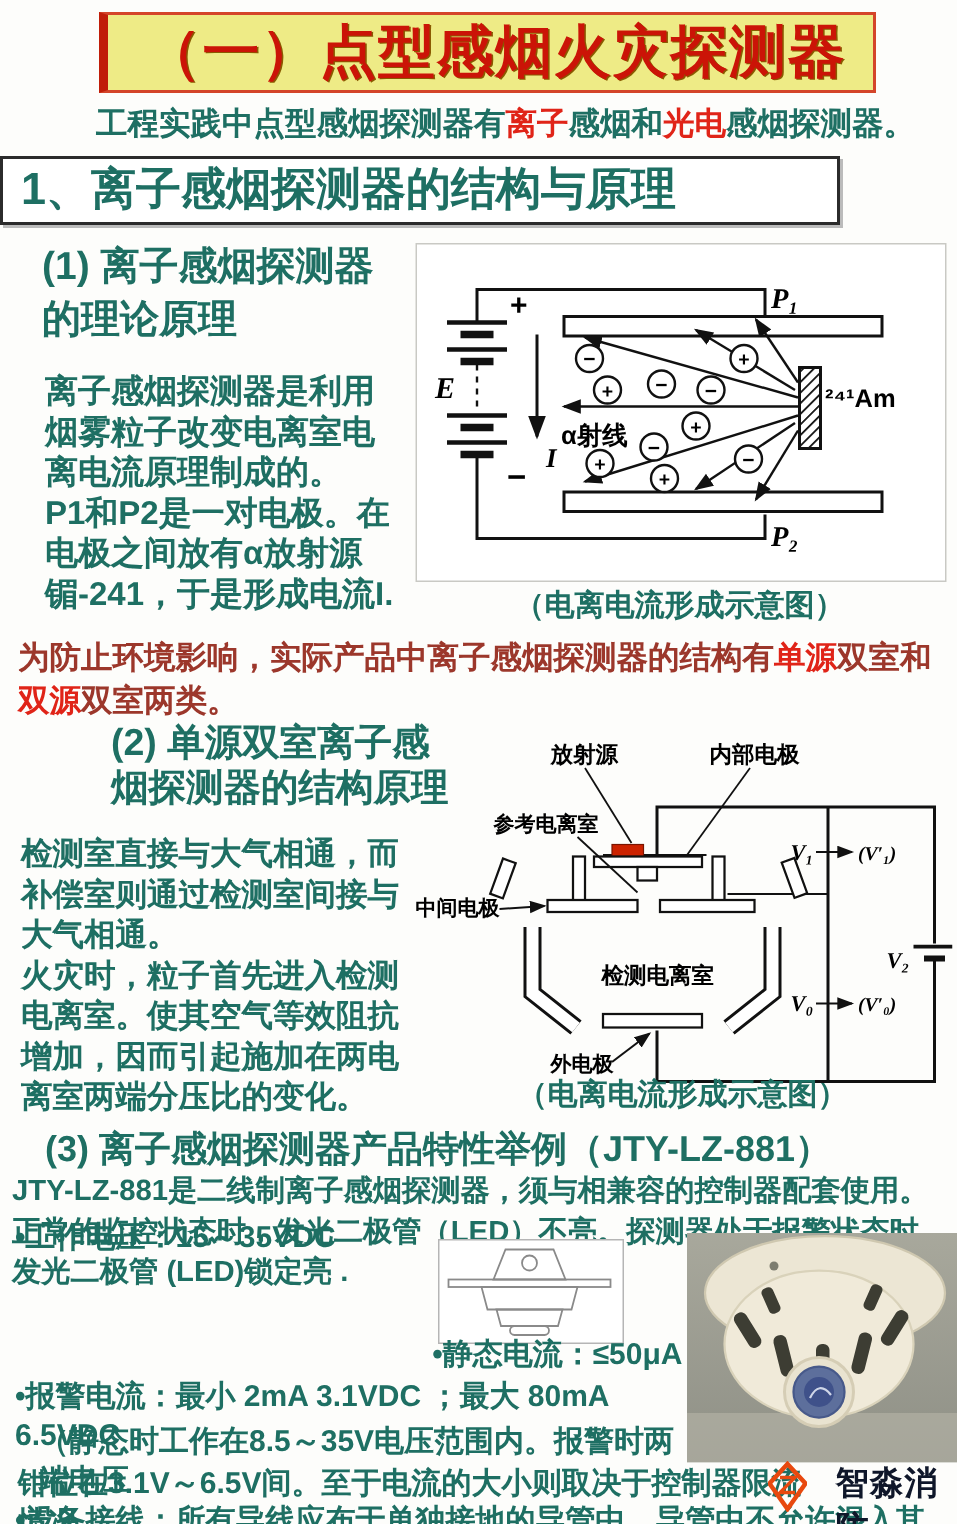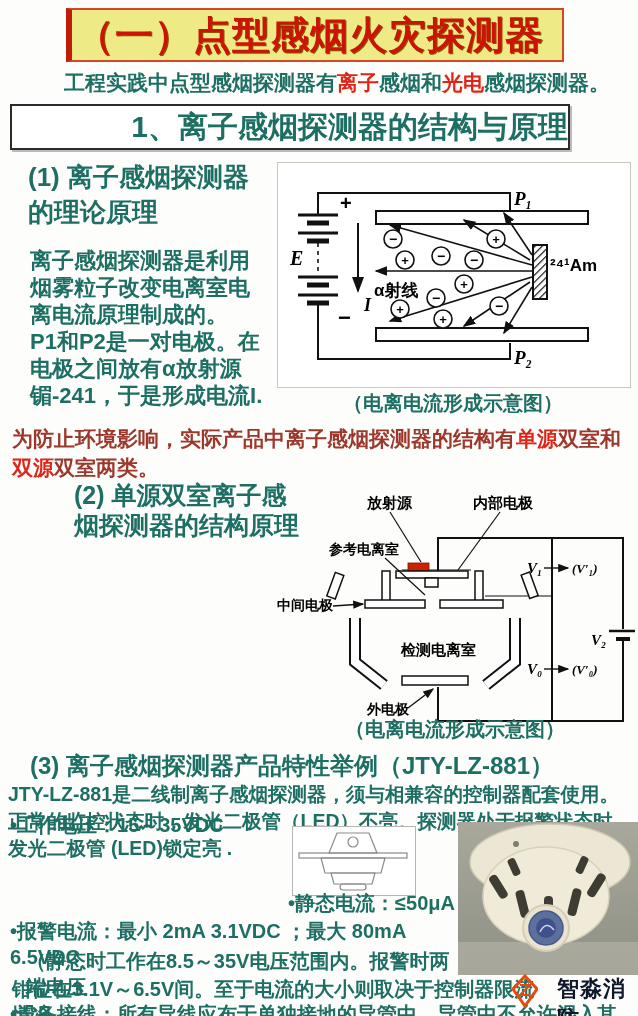--- a/index.html
+++ b/index.html
@@ -5,26 +5,26 @@
   html,body{margin:0;padding:0;background:#ffffff;}
   .page{position:relative;width:638px;height:1016px;background:#fdfdfb;overflow:hidden;
         font-family:"Liberation Sans","DejaVu Sans",sans-serif;font-weight:700;}
   .abs{position:absolute;}
   .teal{color:#1e6f63;}
   .red{color:#e02418;}
   .maroon{color:#9c372b;}
   .pre{white-space:pre-line;}
   .banner{left:66px;top:8px;width:486px;height:50px;background:#eeeb86;
           border:2px solid #d4452a;border-left:6px solid #c01d08;
-          line-height:50px;padding-left:4px;font-size:38px;letter-spacing:1px;
+          line-height:50px;padding-left:24px;font-size:38px;letter-spacing:1px;
           color:#cb1407;text-shadow:1px 1px 0 #8a5a00;}
   .intro{left:64px;top:69px;width:582px;font-size:21px;line-height:28px;}
-  .h1box{left:10px;top:104px;width:544px;height:42px;background:#ffffff;
+  .h1box{left:0;top:104px;width:544px;height:42px;background:#ffffff;
          border:2px solid #2b2b2b;line-height:42px;padding-left:12px;
-         font-size:30px;color:#1e6f63;box-shadow:2px 2px 0 #bbb;text-align:right;}
+         font-size:30px;color:#1e6f63;box-shadow:2px 2px 0 #bbb;}
   .sub1title{left:28px;top:160px;width:252px;font-size:26px;line-height:35px;}
   .d1box{left:277px;top:162px;width:352px;height:224px;border:1px solid #c9c9c4;background:#fff;}
   .sub1body{left:30px;top:247px;width:240px;font-size:22px;line-height:27px;}
   .cap1{left:287px;top:390px;width:332px;text-align:center;font-size:20px;}
   .notice{left:12px;top:424px;width:618px;font-size:21px;line-height:29px;}
   .sub2title{left:26px;top:480px;width:262px;font-size:25px;line-height:30px;margin-left:48px;}
   .sub2body{left:14px;top:556px;width:258px;font-size:21px;line-height:27px;}
   .d2wrap{left:275px;top:488px;width:360px;height:252px;}
   .cap2{left:305px;top:716px;width:300px;text-align:center;font-size:20px;}
   .s3title{left:30px;top:750px;width:600px;font-size:24px;}
@@ -136,20 +136,22 @@
           <text x="218" y="81" font-size="13" font-weight="bold" text-anchor="middle">+</text>
       </g>
     </svg>
   </div>
   <div class="abs cap1 teal">（电离电流形成示意图）</div>
 
   <div class="abs notice maroon"><span>为防止环境影响，实际产品中离子感烟探测器的结构有</span><span class="red">单源</span><span>双室和</span><span class="red">双源</span><span>双室两类。</span></div>
 
   <div class="abs sub2title teal pre">(2) 单源双室离子感
 烟探测器的结构原理</div>
+  <div class="abs sub2body teal pre">检测室直接与大气相通，而补偿室则通过检测室间接与大气相通。
+火灾时，粒子首先进入检测电离室。使其空气等效阻抗增加，因而引起施加在两电离室两端分压比的变化。</div>
 
   <div class="abs d2wrap">
     <svg width="360" height="252" viewBox="0 0 360 252">
       <defs>
         <marker id="arr2" markerWidth="9" markerHeight="8" refX="7" refY="3" orient="auto">
           <path d="M0,0 L8,3 L0,6 Z" fill="#111"></path>
         </marker>
       </defs>
       <g stroke="#111" stroke-width="2" fill="none">
         <path d="M163 84 V50 H348 V141"></path>

